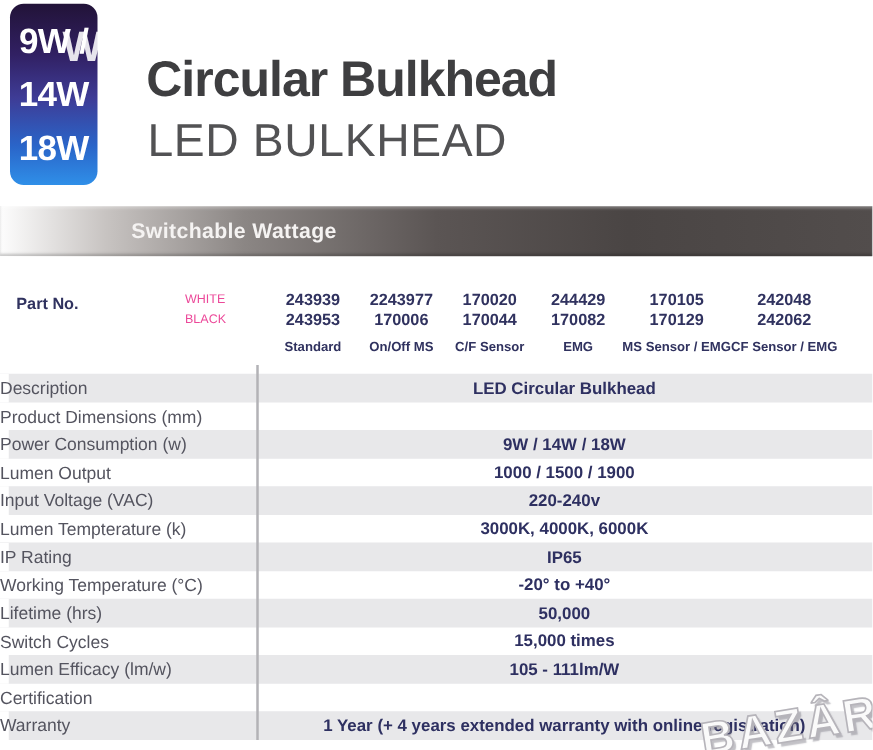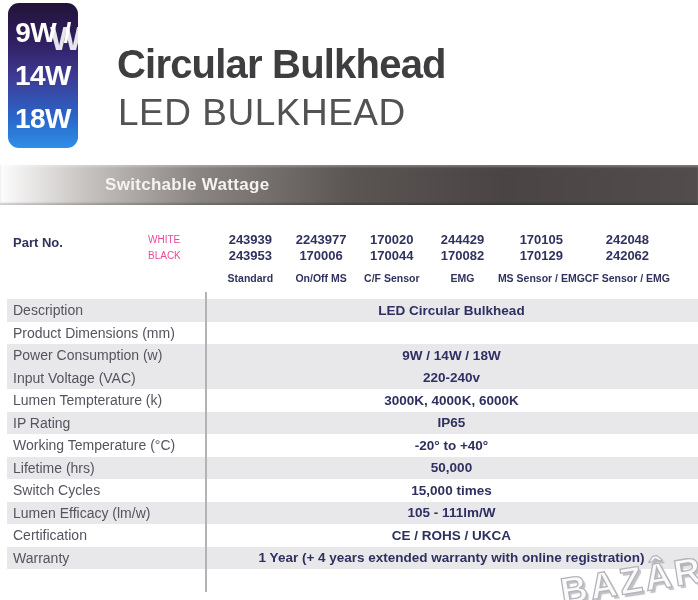--- a/index.html
+++ b/index.html
@@ -53,21 +53,21 @@
     font-weight:normal; font-size:10px; color:#ec4899; line-height:15.5px; }
   .part-cols { flex:1; display:flex; padding-right:28px; }
   .part-col { flex:1; text-align:center; padding-top:6px; }
   .part-num { font-size:13px; font-weight:bold; color:#30325f; line-height:15.5px; }
   .part-variant { margin-top:9px; font-size:10.5px; font-weight:bold; color:#30325f; white-space:nowrap; }
 
   
   .spec-table { position:absolute; left:0; top:299px; width:698px; height:293px; }
   .spec-row { display:flex; height:22.5px; align-items:center; }
   .spec-row.alt { background:#e8e8ea; box-shadow: inset 7px 0 0 #ffffff; }
-  .spec-label { width:205px; padding-left:13px; box-sizing:border-box;
+  .spec-label { width:205px; box-sizing:border-box;
     font-size:14px; color:#54545f; white-space:nowrap; }
   .spec-value { flex:1; text-align:center; font-size:13.5px; font-weight:bold;
     color:#2e3061; white-space:nowrap; }
   .spec-divider {
     position:absolute; left:205px; top:-7px; height:300px; width:1.5px;
     background:#b3b2b6;
   }
 
   
   .watermark-top {
@@ -152,20 +152,24 @@
     <div class="spec-label">Description</div>
     <div class="spec-value">LED Circular Bulkhead</div>
   </div>
   <div class="spec-row">
     <div class="spec-label">Product Dimensions (mm)</div>
   </div>
   <div class="spec-row alt">
     <div class="spec-label">Power Consumption (w)</div>
     <div class="spec-value">9W / 14W / 18W</div>
   </div>
+  <div class="spec-row">
+    <div class="spec-label">Lumen Output</div>
+    <div class="spec-value">1000 / 1500 / 1900</div>
+  </div>
   <div class="spec-row alt">
     <div class="spec-label">Input Voltage (VAC)</div>
     <div class="spec-value">220-240v</div>
   </div>
   <div class="spec-row">
     <div class="spec-label">Lumen Tempterature (k)</div>
     <div class="spec-value">3000K, 4000K, 6000K</div>
   </div>
   <div class="spec-row alt">
     <div class="spec-label">IP Rating</div>
@@ -182,21 +186,20 @@
   <div class="spec-row">
     <div class="spec-label">Switch Cycles</div>
     <div class="spec-value">15,000 times</div>
   </div>
   <div class="spec-row alt">
     <div class="spec-label">Lumen Efficacy (lm/w)</div>
     <div class="spec-value">105 - 111lm/W</div>
   </div>
   <div class="spec-row">
     <div class="spec-label">Certification</div>
-    <div class="spec-value">CE / ROHS / UKCA</div>
   </div>
   <div class="spec-row alt">
     <div class="spec-label">Warranty</div>
     <div class="spec-value">1 Year (+ 4 years extended warranty with online registration)</div>
   </div>
 </div>
 
 <div class="watermark-bottom">BAZÂR</div>
 
 </body></html>

